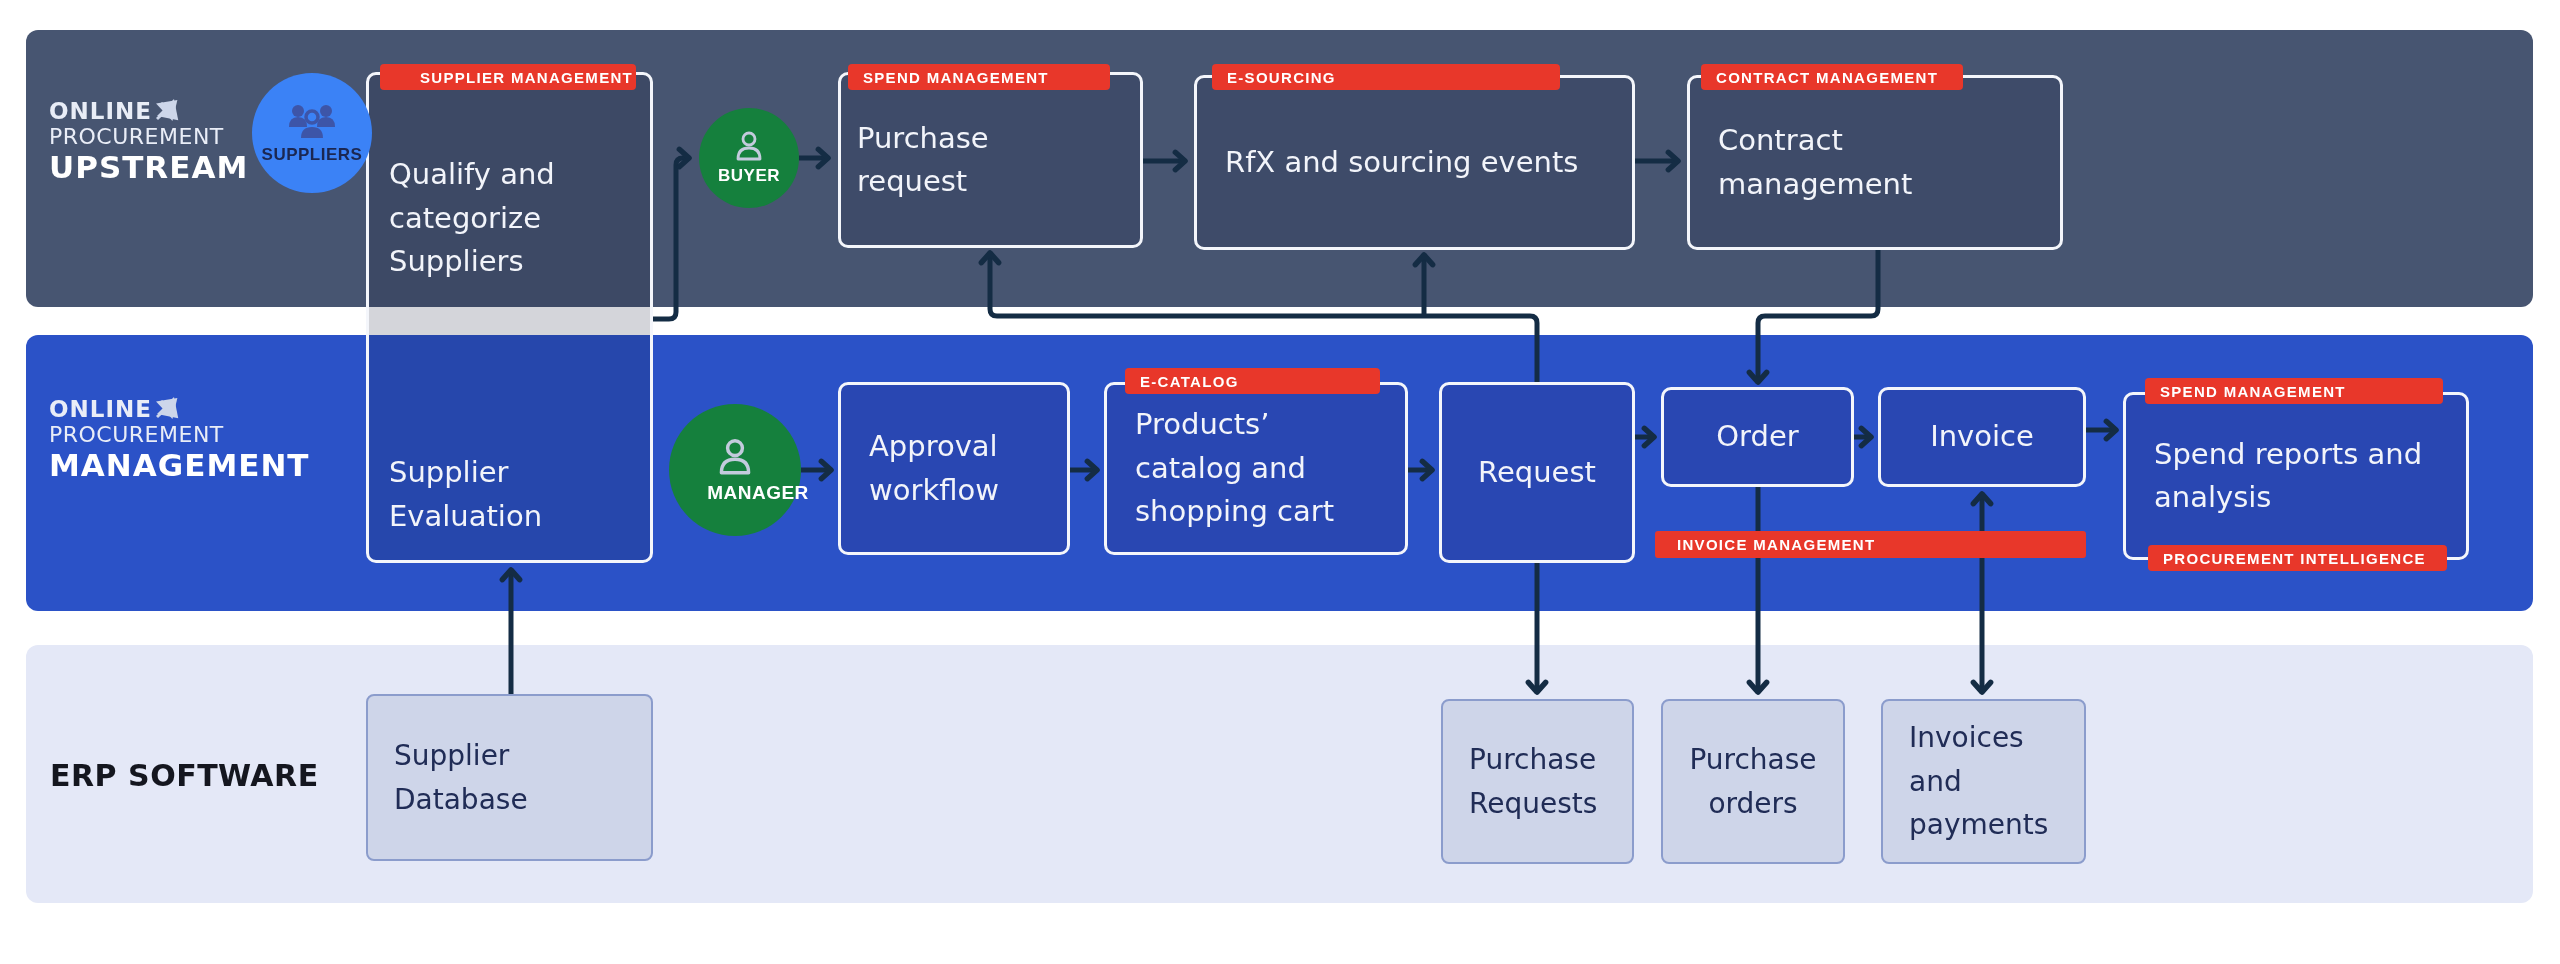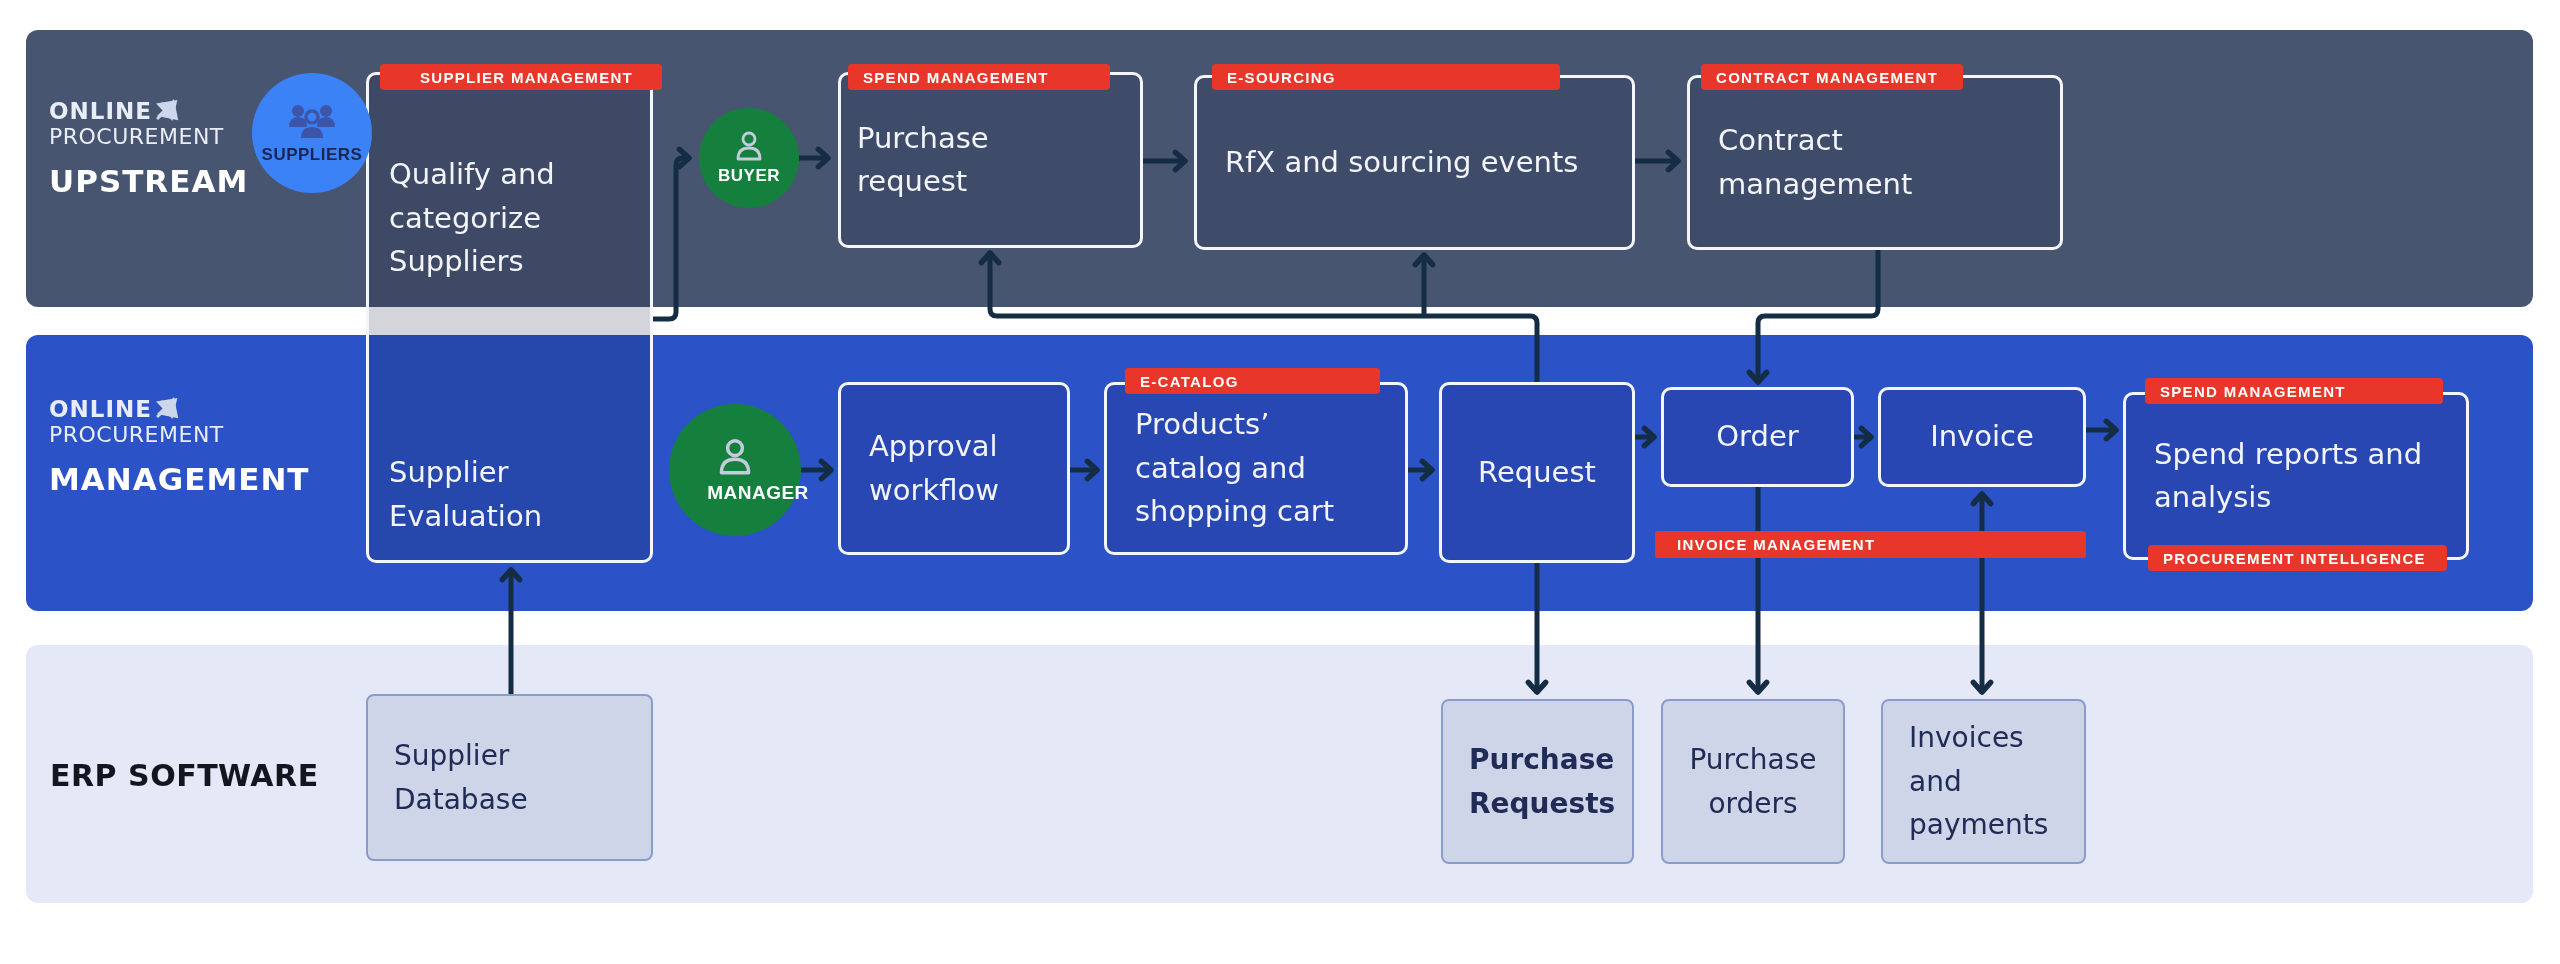--- a/index.html
+++ b/index.html
@@ -9,21 +9,21 @@
   }
   
   .band{position:absolute;left:26px;width:2507px;border-radius:12px;z-index:0;}
   .band.upstream{top:30px;height:277px;background:#475571;}
   .band.downstream{top:335px;height:276px;background:#2b52c7;}
   .band.erp{top:645px;height:258px;background:#e4e8f7;}
   
   .logo{position:absolute;z-index:3;color:#e9edf7;}
   .logo-line1{font-weight:bold;font-size:23px;letter-spacing:1px;line-height:24px;display:flex;align-items:center;gap:2px;}
   .logo-line2{font-size:22px;letter-spacing:0.5px;line-height:25px;font-weight:400;}
-  .band-label{font-weight:800;font-size:31px;letter-spacing:1px;color:#ffffff;margin-top:14px;}
+  .band-label{font-weight:800;font-size:31px;letter-spacing:1px;color:#ffffff;margin-top:0;}
   .erp-label{position:absolute;z-index:3;font-weight:800;font-size:30px;letter-spacing:0.5px;color:#14161f;}
   
   .node{position:absolute;border:3px solid #f4f6fb;border-radius:10px;box-sizing:border-box;
         display:flex;align-items:center;z-index:3;color:#f2f4fa;}
   .node.dark{background:#3e4b69;}
   .node.blue{background:#2947b2;}
   .node.center{justify-content:center;text-align:center;}
   .node-text{font-size:29px;line-height:1.5;padding-left:28px;}
   .node.center .node-text{padding-left:0;}
   .node.tall{background:rgba(16,24,48,0.18);z-index:1;}
@@ -147,31 +147,31 @@
   <div class="node blue center" style="left:1878px;top:387px;width:208px;height:100px;">
     <div class="node-text">Invoice</div>
   </div>
   <div class="node blue" style="left:2123px;top:392px;width:346px;height:168px;">
     <div class="node-text" style="width:300px;">Spend reports and analysis</div>
   </div>
 
   <div class="enode" style="left:366px;top:694px;width:287px;height:167px;">
     <div class="node-text" style="width:170px;">Supplier Database</div>
   </div>
-  <div class="enode" style="left:1441px;top:699px;width:193px;height:165px;font-weight:bold;">
+  <div class="enode" style="left:1441px;top:699px;width:193px;height:165px;">
     <div class="node-text" style="width:150px;">Purchase Requests</div>
   </div>
   <div class="enode center" style="left:1661px;top:699px;width:184px;height:165px;">
     <div class="node-text" style="width:130px;">Purchase orders</div>
   </div>
   <div class="enode" style="left:1881px;top:699px;width:205px;height:165px;">
     <div class="node-text" style="width:145px;">Invoices and payments</div>
   </div>
 
-  <div class="tag" style="left:380px;top:64px;width:282px;padding-left:40px;">SUPPLIER MANAGEMENT</div>
+  <div class="tag" style="left:380px;top:64px;width:256px;padding-left:40px;">SUPPLIER MANAGEMENT</div>
   <div class="tag" style="left:848px;top:64px;width:262px;">SPEND MANAGEMENT</div>
   <div class="tag" style="left:1212px;top:64px;width:348px;">E-SOURCING</div>
   <div class="tag" style="left:1701px;top:64px;width:262px;">CONTRACT MANAGEMENT</div>
   <div class="tag" style="left:1125px;top:368px;width:255px;">E-CATALOG</div>
   <div class="tag" style="left:2145px;top:378px;width:298px;">SPEND MANAGEMENT</div>
   <div class="tag bar" style="left:1655px;top:531px;width:431px;">INVOICE MANAGEMENT</div>
   <div class="tag" style="left:2148px;top:545px;width:299px;">PROCUREMENT INTELLIGENCE</div>
 
   <div class="circle light" style="left:252px;top:73px;width:120px;height:120px;">
     <svg width="52" height="40" viewBox="0 0 52 40">

